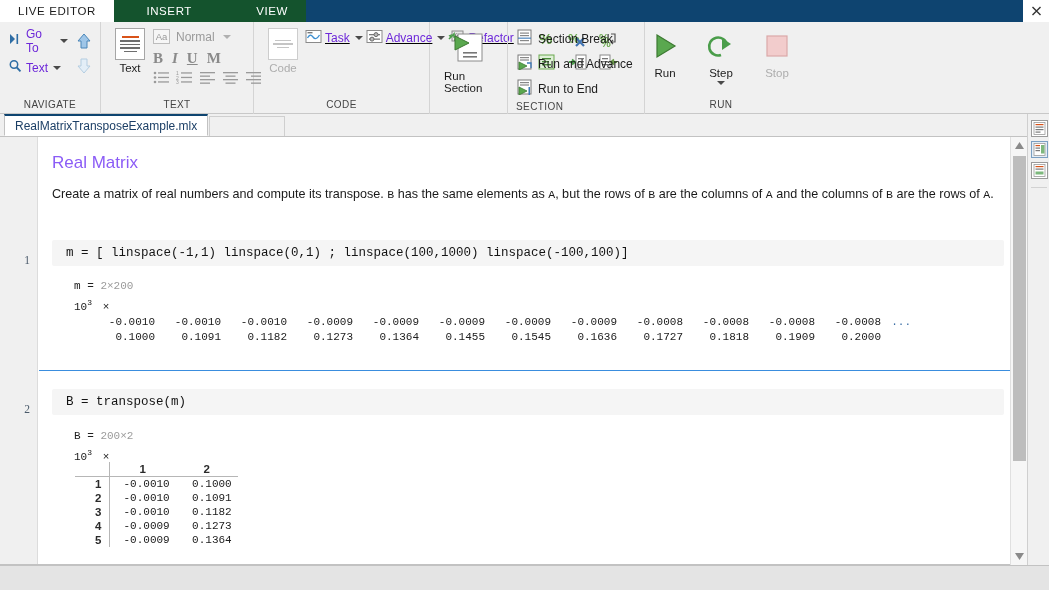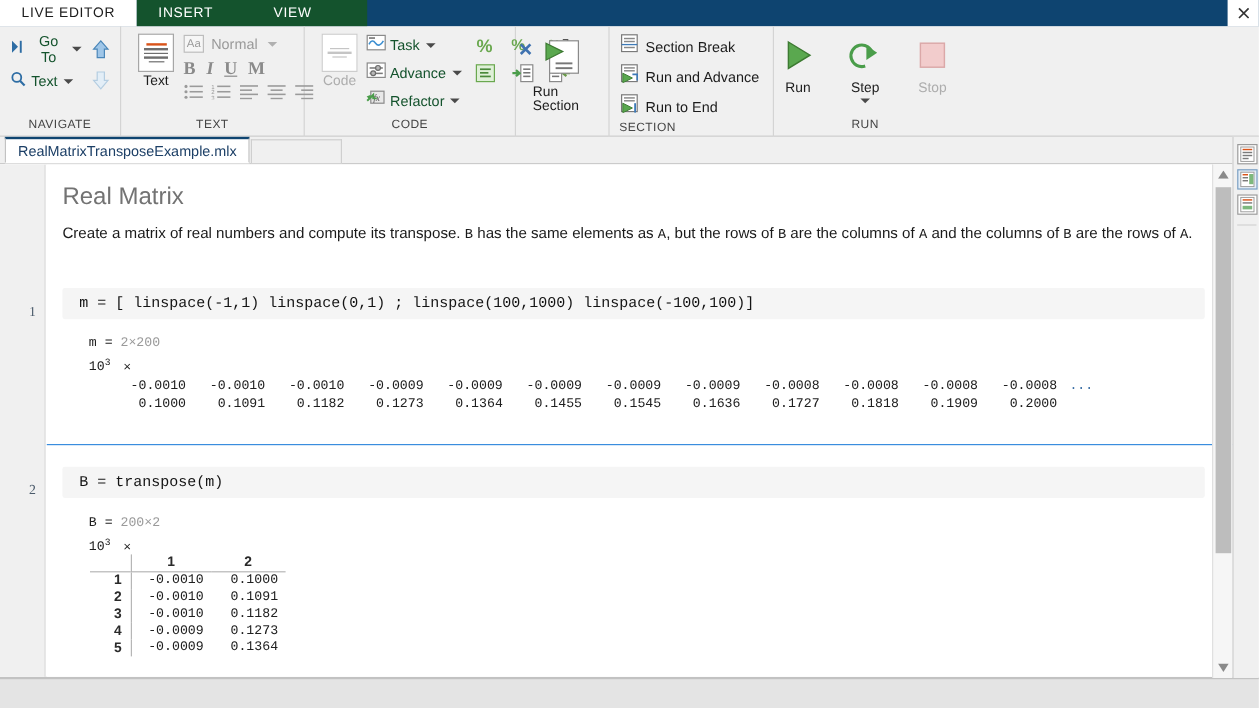--- a/index.html
+++ b/index.html
@@ -15,21 +15,21 @@
   .toptabs {
     position: absolute; left: 0; top: 0; width: 1049px; height: 22px;
     background: #0e4470;
     display: flex; align-items: stretch;
   }
   .toptab {
     height: 22px; line-height: 22px;
     padding: 0 18px;
     font-size: 11.5px; letter-spacing: .6px;
     color: #ffffff;
-    display: flex; align-items: center; justify-content: flex-start;
+    display: flex; align-items: center; justify-content: flex-end;
     min-width: 96px;
   }
   .toptab.active { background: #ffffff; color: #1c1c1c; font-weight: 400; }
   .toptab.hl { background: #14532d; }
   .closebtn {
     position: absolute; right: 0; top: 0; width: 26px; height: 22px;
     background: #ffffff;
     color: #2b2b2b; font-size: 13px;
     display: flex; align-items: center; justify-content: center;
   }
@@ -55,21 +55,21 @@
   }
 
   .bigbtn {
     display: flex; flex-direction: column; align-items: center; justify-content: flex-start;
     padding: 2px 6px 0 6px; min-width: 42px;
   }
   .bigbtn .lbl { font-size: 11.5px; color: #1c1c1c; margin-top: 2px; }
   .bigbtn.dis .lbl { color: #adadad; }
 
   .smallrow { display: flex; align-items: center; gap: 3px; height: 22px; }
-  .smallrow .lbl { font-size: 12px; color: #14532d; text-align: center; }
+  .smallrow .lbl { font-size: 12px; color: #6d28d9; }
 
   .caret {
     width: 0; height: 0;
     border-left: 4px solid transparent; border-right: 4px solid transparent;
     border-top: 4px solid #4a4a4a;
     margin: 0 2px;
   }
   .caret.dis { border-top-color: #b0b0b0; }
 
   
@@ -90,21 +90,21 @@
   .fmtrow .bim.i { font-style: italic; }
   .fmtrow .bim.u { text-decoration: underline; }
   .aa {
     width: 17px; height: 15px; border: 1px solid #bdbdbd; background: #f6f6f6;
     font-size: 9.5px; color: #9a9a9a; display: flex; align-items: center; justify-content: center;
   }
   .stylename { font-size: 12px; color: #9a9a9a; }
 
   
   .codeg { width: 176px; }
-  .codelbls { display: flex; flex-direction: column; gap: 1px; padding-top: 1px; }
+  .codelbls { display: flex; flex-direction: row; gap: 1px; padding-top: 1px; text-decoration: underline; }
   .codegrid { display: grid; grid-template-columns: repeat(3, 31px); grid-template-rows: 23px 23px; align-items: center; justify-items: center; padding-top: 3px;}
   .secg2 { width: 137px; }
   .secrow { display: flex; align-items: center; gap: 5px; height: 23px; }
   .secrow .lbl { font-size: 12px; color: #1c1c1c; }
 
   
   .rung { width: 152px; }
 
   
   .doctabbar {
@@ -142,21 +142,21 @@
     font-size: 11.5px; color: #4a5a6a;
     font-family: "Liberation Serif", serif;
   }
   .canvas {
     position: absolute; left: 39px; top: 0; right: 22px; height: 428px;
     background: #ffffff;
     padding: 0;
   }
   .doc-title {
     position: absolute; left: 13px; top: 16px;
-    font-size: 20px; color: #737373;
+    font-size: 17px; color: #8b5cf6;
     font-family: "Liberation Sans", sans-serif;
   }
   .para {
     position: absolute; left: 13px; top: 48px; width: 955px;
     font-size: 12.6px; color: #1a1a1a; line-height: 19px;
   }
   .para .mono {
     font-family: "Liberation Mono", monospace; font-size: 11.5px;
   }
   .codebox {

